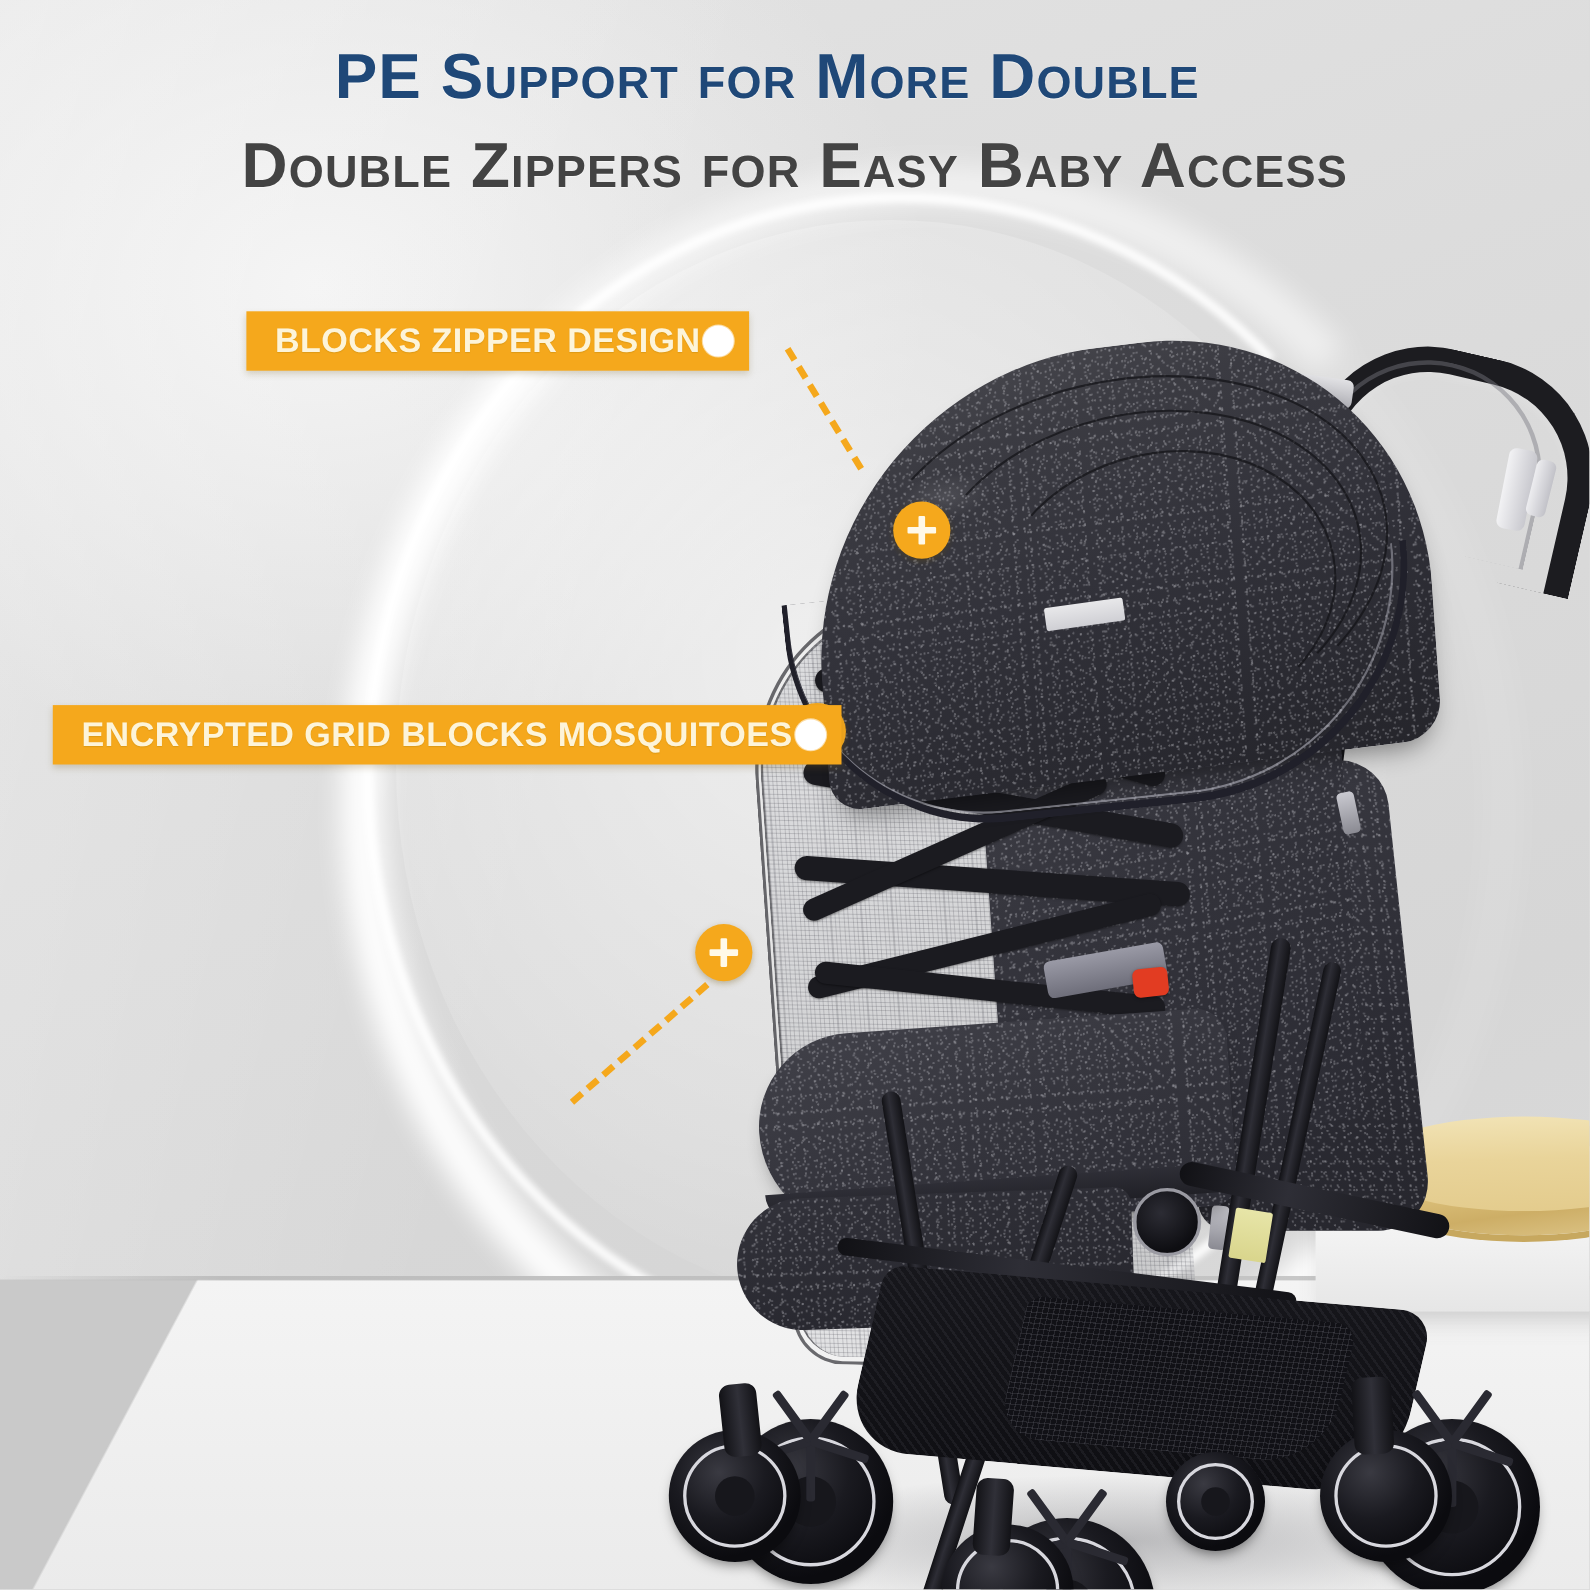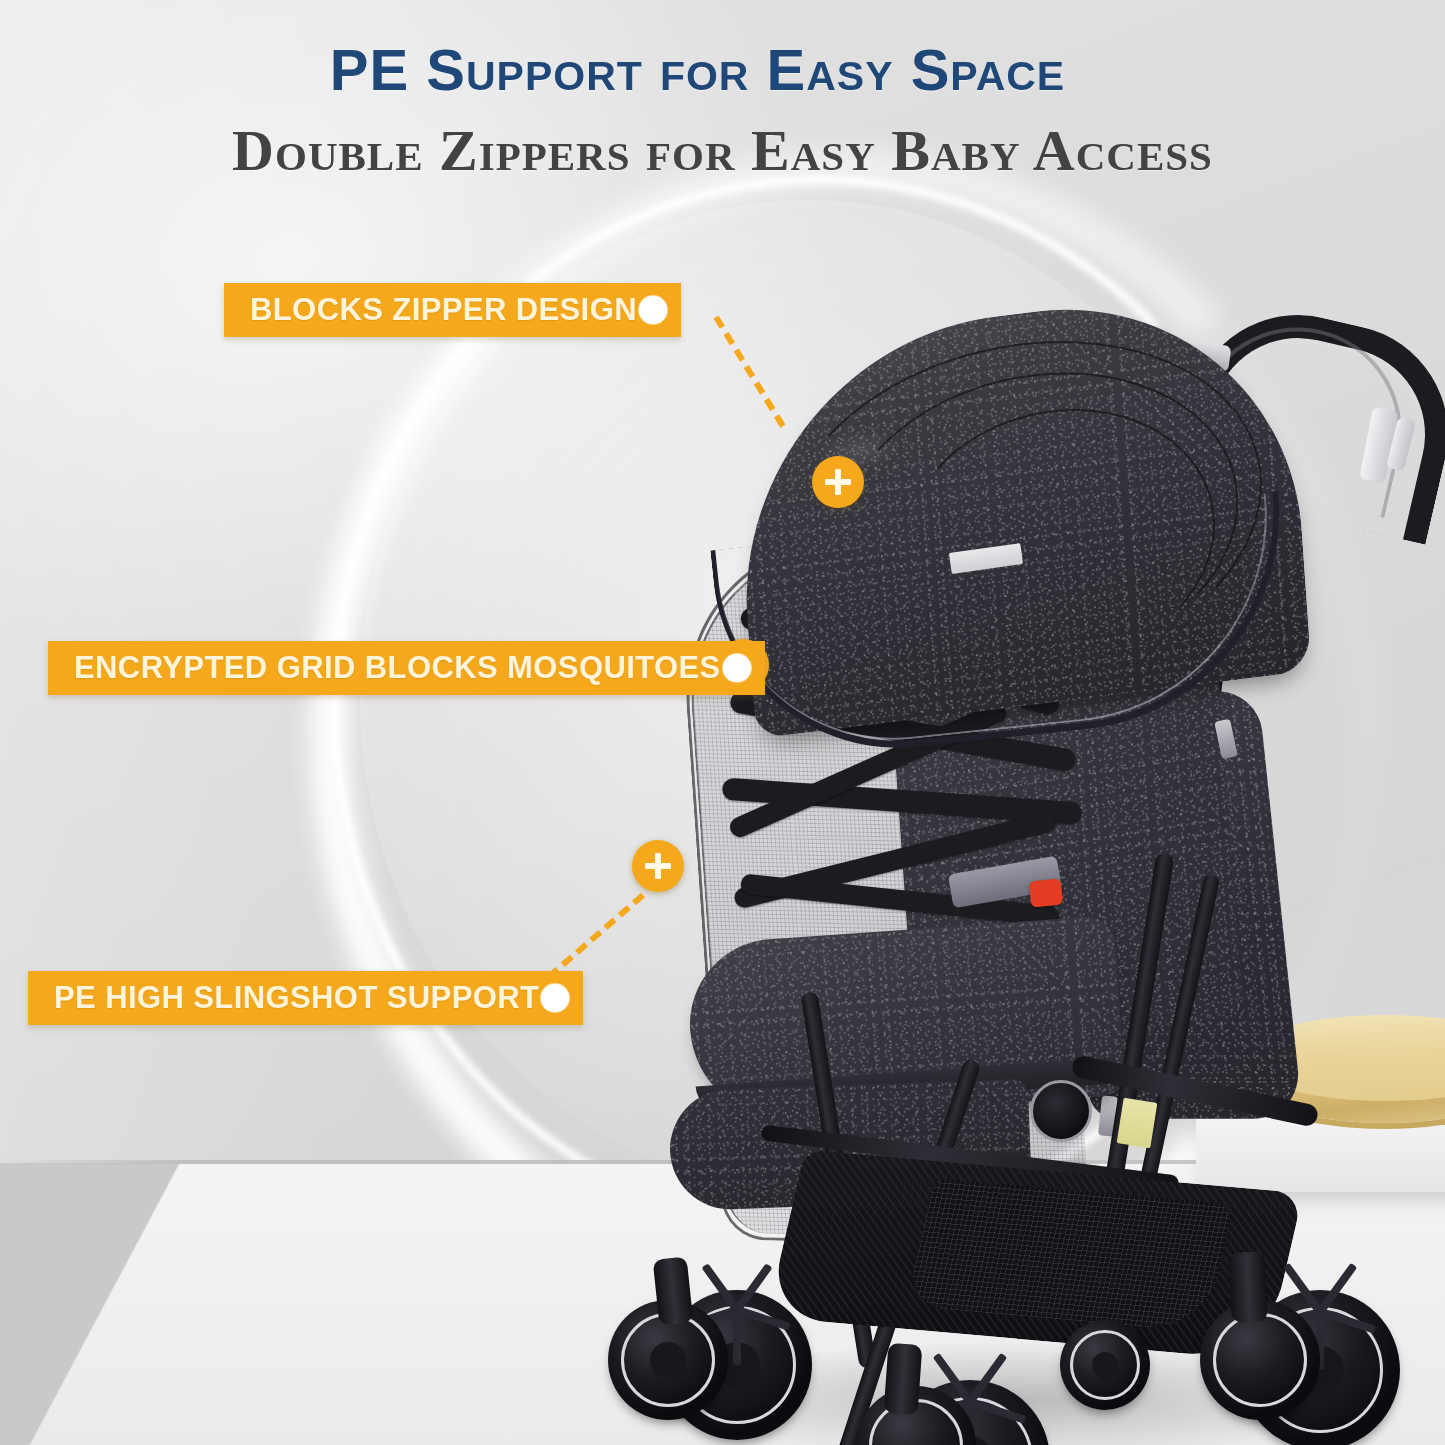--- a/index.html
+++ b/index.html
@@ -96,21 +96,21 @@
   .title1{
     font-size:58px;letter-spacing:1px;color:#1f4878;
     font-variant:small-caps;font-weight:700;line-height:1.02;
     text-shadow:0 1px 1px rgba(255,255,255,0.6);
     margin:0;padding-right:50px;
   }
   .title2{
     font-size:58px;letter-spacing:1px;color:#434343;
     font-variant:small-caps;font-weight:700;line-height:1.02;
     text-shadow:0 1px 1px rgba(255,255,255,0.55);
-    margin:22px 0 0 0;font-family:Liberation Serif, serif;
+    margin:22px 0 0 0;
   }
 
   
   .callout{
     position:absolute;height:54px;display:flex;align-items:center;
     background:#f5a81c;
     box-shadow:0 3px 6px rgba(120,100,40,0.25);
   }
   .callout .ctext{
     color:#fdf4d9;font-size:31px;font-weight:600;letter-spacing:0.4px;
@@ -369,21 +369,21 @@
 
   <div class="floor"></div>
   <div class="floor-corner"></div>
   <div class="floor-line"></div>
 
   <div class="pedestal"></div>
   <div class="pedestal-gold"></div>
   <div class="pedestal-gold-top"></div>
 
   <div class="title-wrap">
-    <div class="title1">PE Support for Easy Space</div>
+    <div class="title1">PE Support for More Double</div>
     <div class="title2">Double Zippers for Easy Baby Access</div>
   </div>
 
   <div id="stroller">
 
     <div class="shadow-ground" style="left:60px;top:1050px;width:720px;height:120px;"></div>
 
     <div class="handle"></div>
     <div class="handle-hi"></div>
     <div class="handle-clip-l"></div>
@@ -506,18 +506,14 @@
   <div class="callout" id="callout-zipper">
     <span class="ctext">BLOCKS ZIPPER DESIGN</span>
     <span class="dot"></span>
   </div>
 
   <div class="callout" id="callout-mesh">
     <span class="ctext">ENCRYPTED GRID BLOCKS MOSQUITOES</span>
     <span class="dot"></span>
   </div>
 
-  <div class="callout" id="callout-pe">
-    <span class="ctext">PE HIGH SLINGSHOT SUPPORT</span>
-    <span class="dot"></span>
-  </div>
 
 </div>
 
 </body></html>

